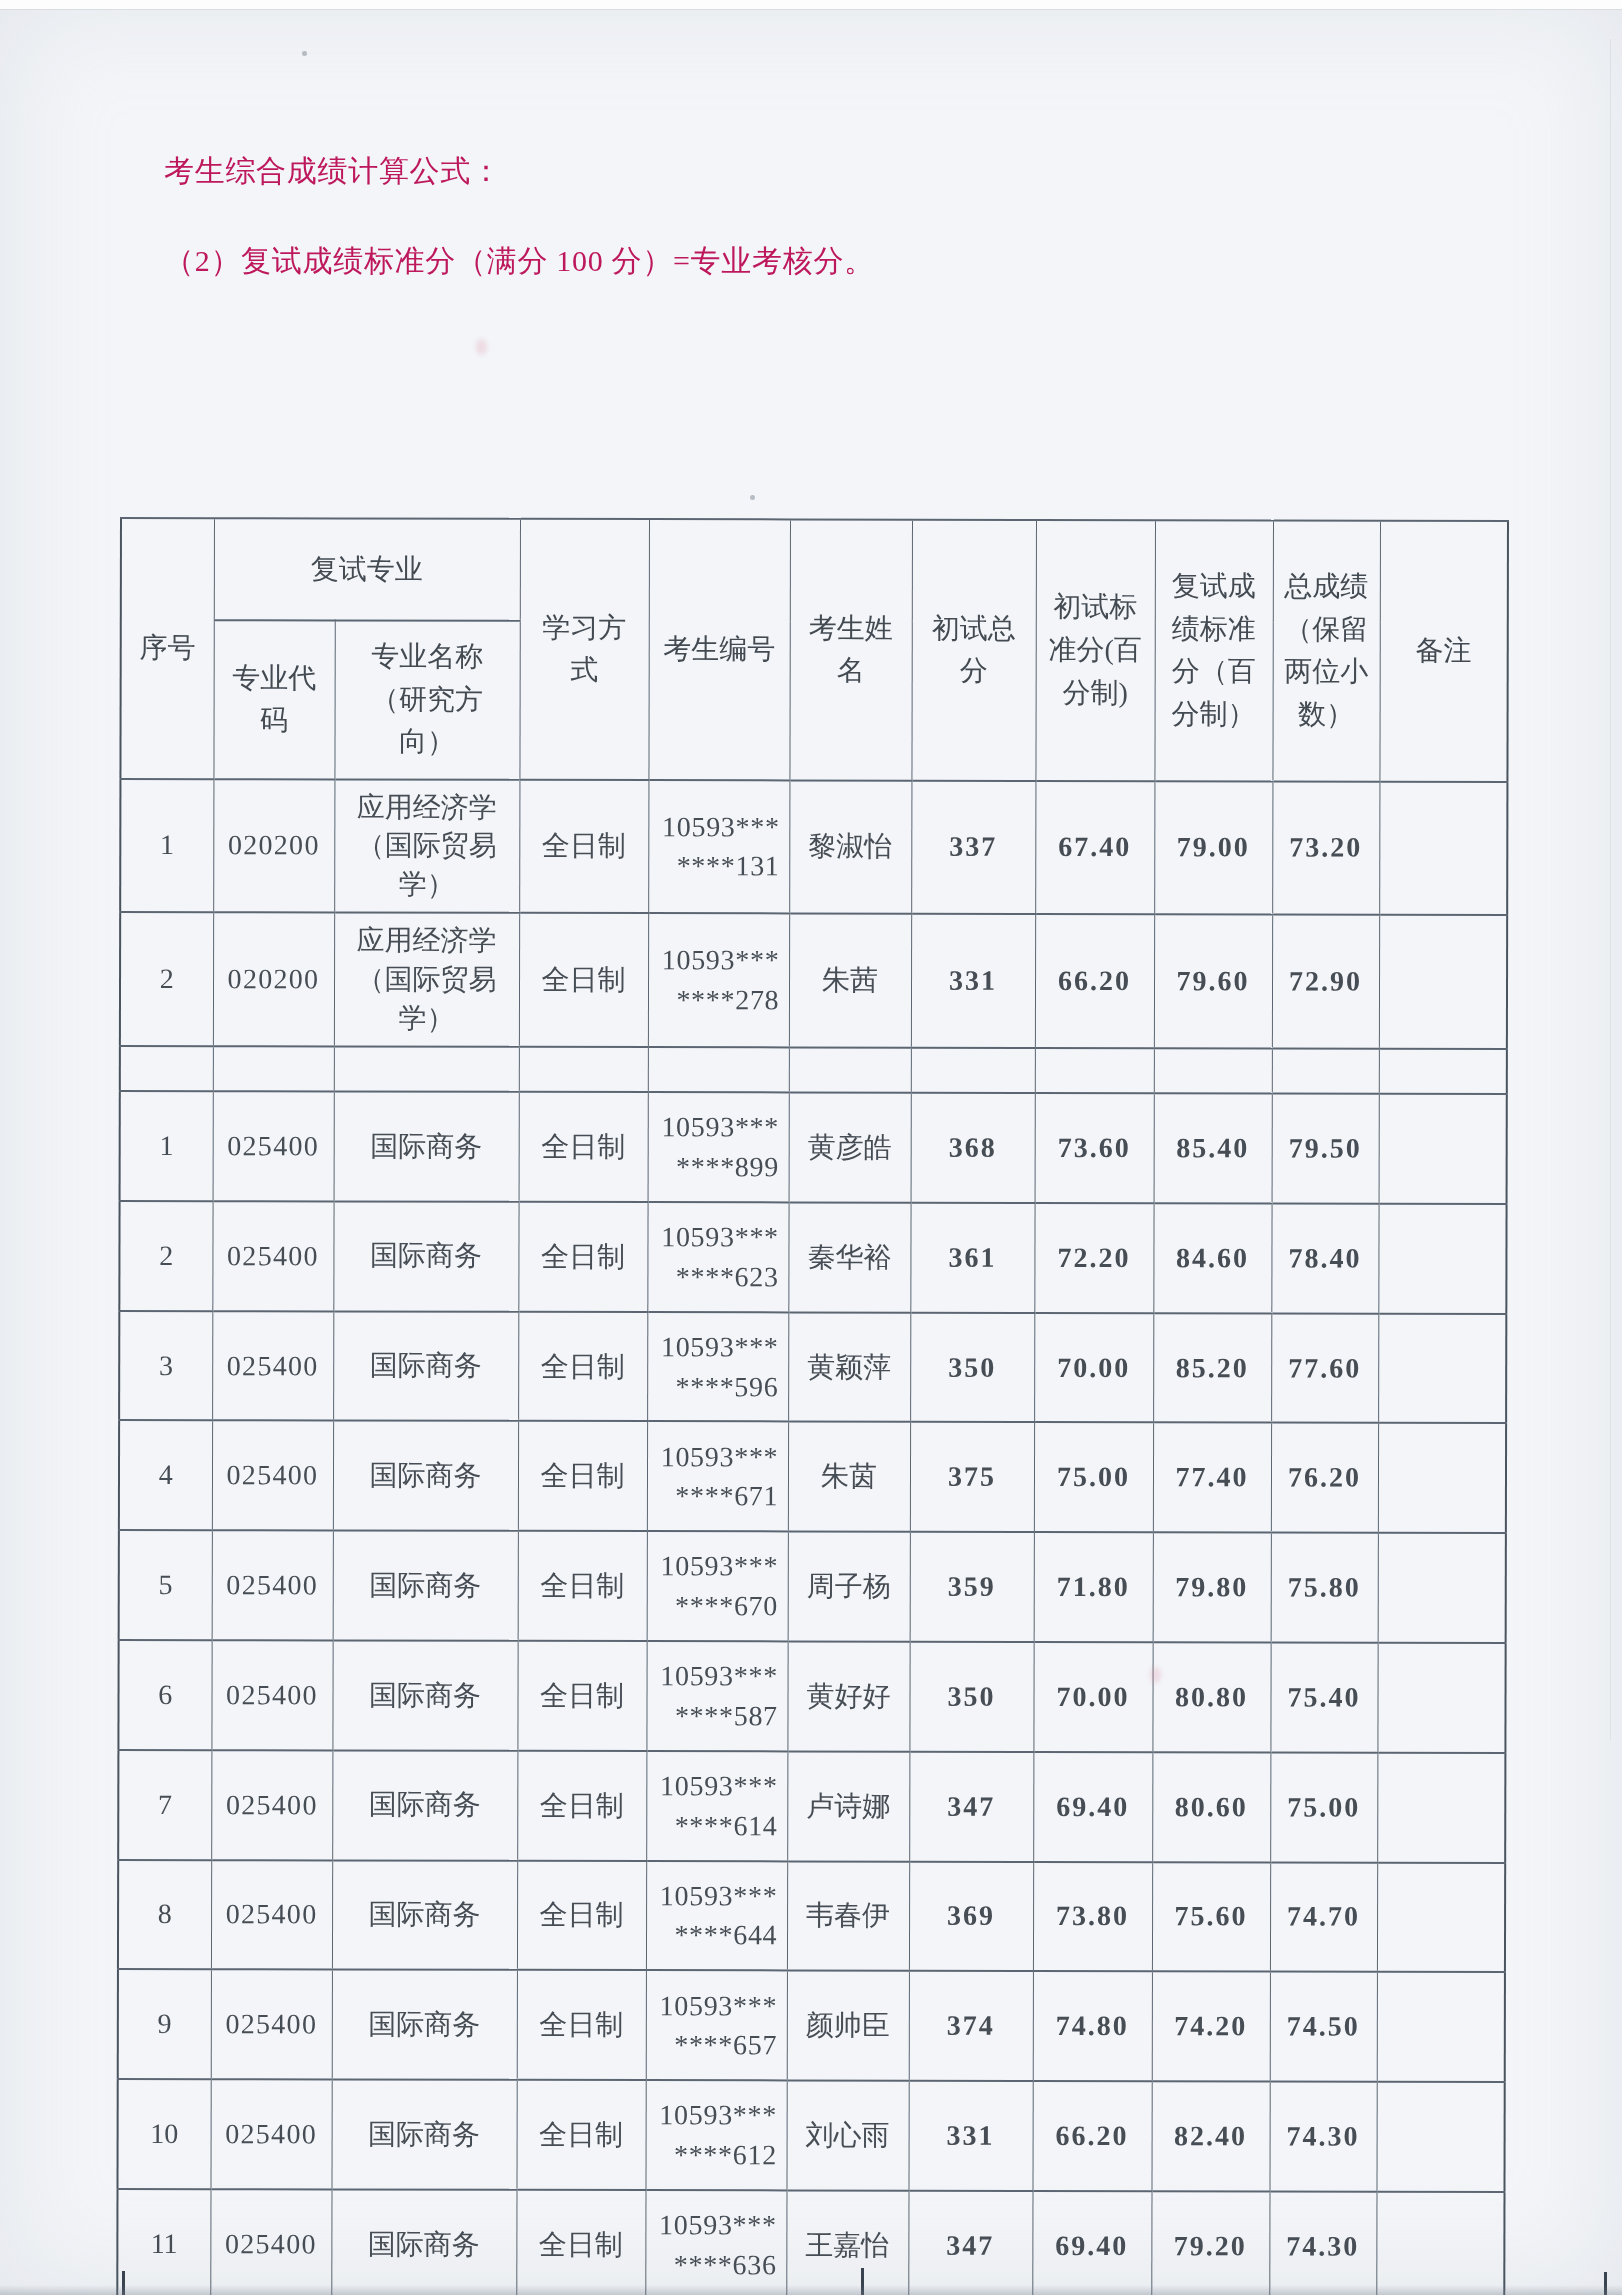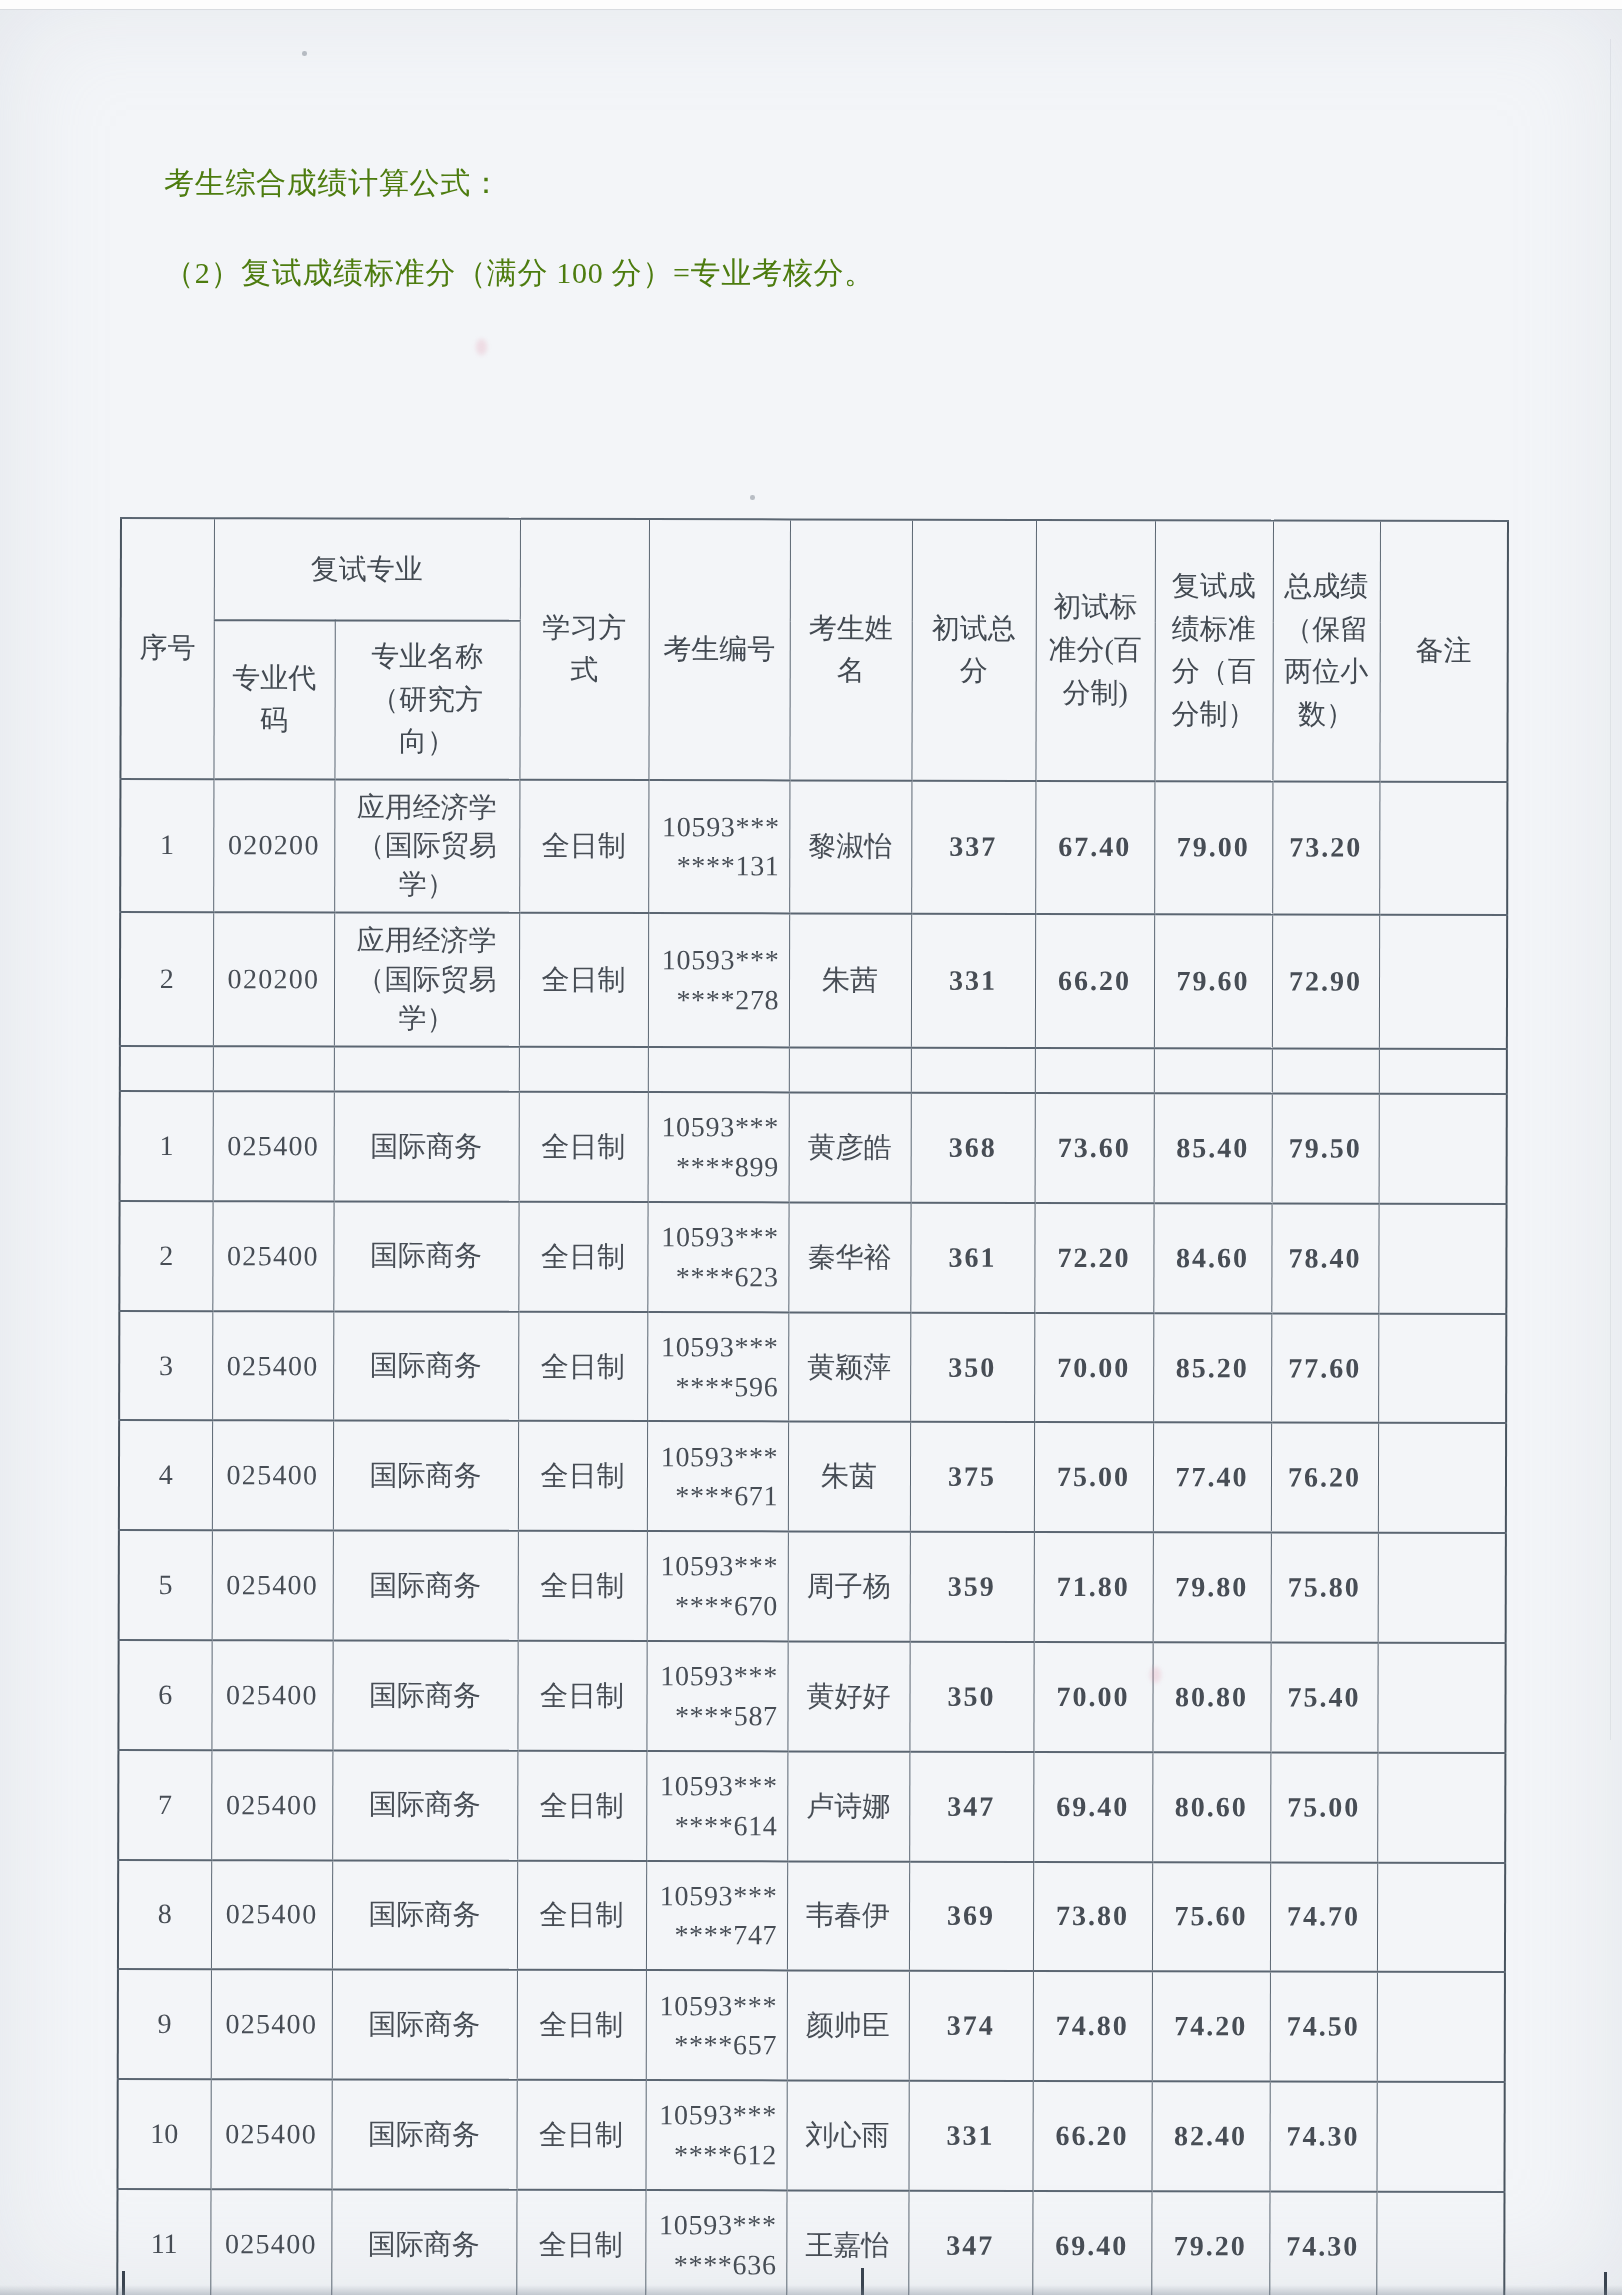--- a/index.html
+++ b/index.html
@@ -16,24 +16,24 @@
   .top-strip{position:absolute;left:0;top:0;width:100%;height:9.2px;background:#fdfdfd;border-bottom:1.3px solid rgba(150,158,168,.35);}
   .right-hairline{position:absolute;top:39px;right:11.8px;width:1.3px;height:1701px;background:rgba(140,150,160,.14);}
   .bottom-band{position:absolute;left:0;top:2285px;width:100%;height:10.5px;background:linear-gradient(to bottom,rgba(165,173,182,.0),rgba(120,130,142,.38));}
   .tick{position:absolute;width:2.6px;background:#39434f;}
   .speck{position:absolute;border-radius:50%;}
   .speck.grey{width:4.6px;height:4.6px;background:rgba(96,106,118,.40);filter:blur(0.7px);}
   .speck.pink{width:10.5px;height:15.7px;background:rgba(224,130,160,.22);filter:blur(2px);}
 
   
   #intro{
-    position:absolute;left:164px;top:166px;
+    position:absolute;left:164px;top:154px;
     display:flex;flex-direction:column;row-gap:57px;
     font-size:30px;line-height:33px;letter-spacing:0.7px;
-    color:#4d7c0f;
+    color:#be185d;
   }
 
   
   #table-wrap{
     position:absolute;left:120px;top:517px;
     transform:rotate(0.12deg);transform-origin:0 0;
   }
   table{
     border-collapse:collapse;table-layout:fixed;
     width:1387px;
@@ -278,21 +278,21 @@
             <td></td>
           </tr>
 
           <tr class="b">
             <td>8</td>
             <td class="code">025400</td>
             <td class="major">国际商务</td>
             <td>全日制</td>
             <td class="cid">
               <div>10593***</div>
-              <div>****747</div>
+              <div>****644</div>
             </td>
             <td>韦春伊</td>
             <td class="num">369</td>
             <td class="num">73.80</td>
             <td class="num">75.60</td>
             <td class="num">74.70</td>
             <td></td>
           </tr>
 
           <tr class="b">

